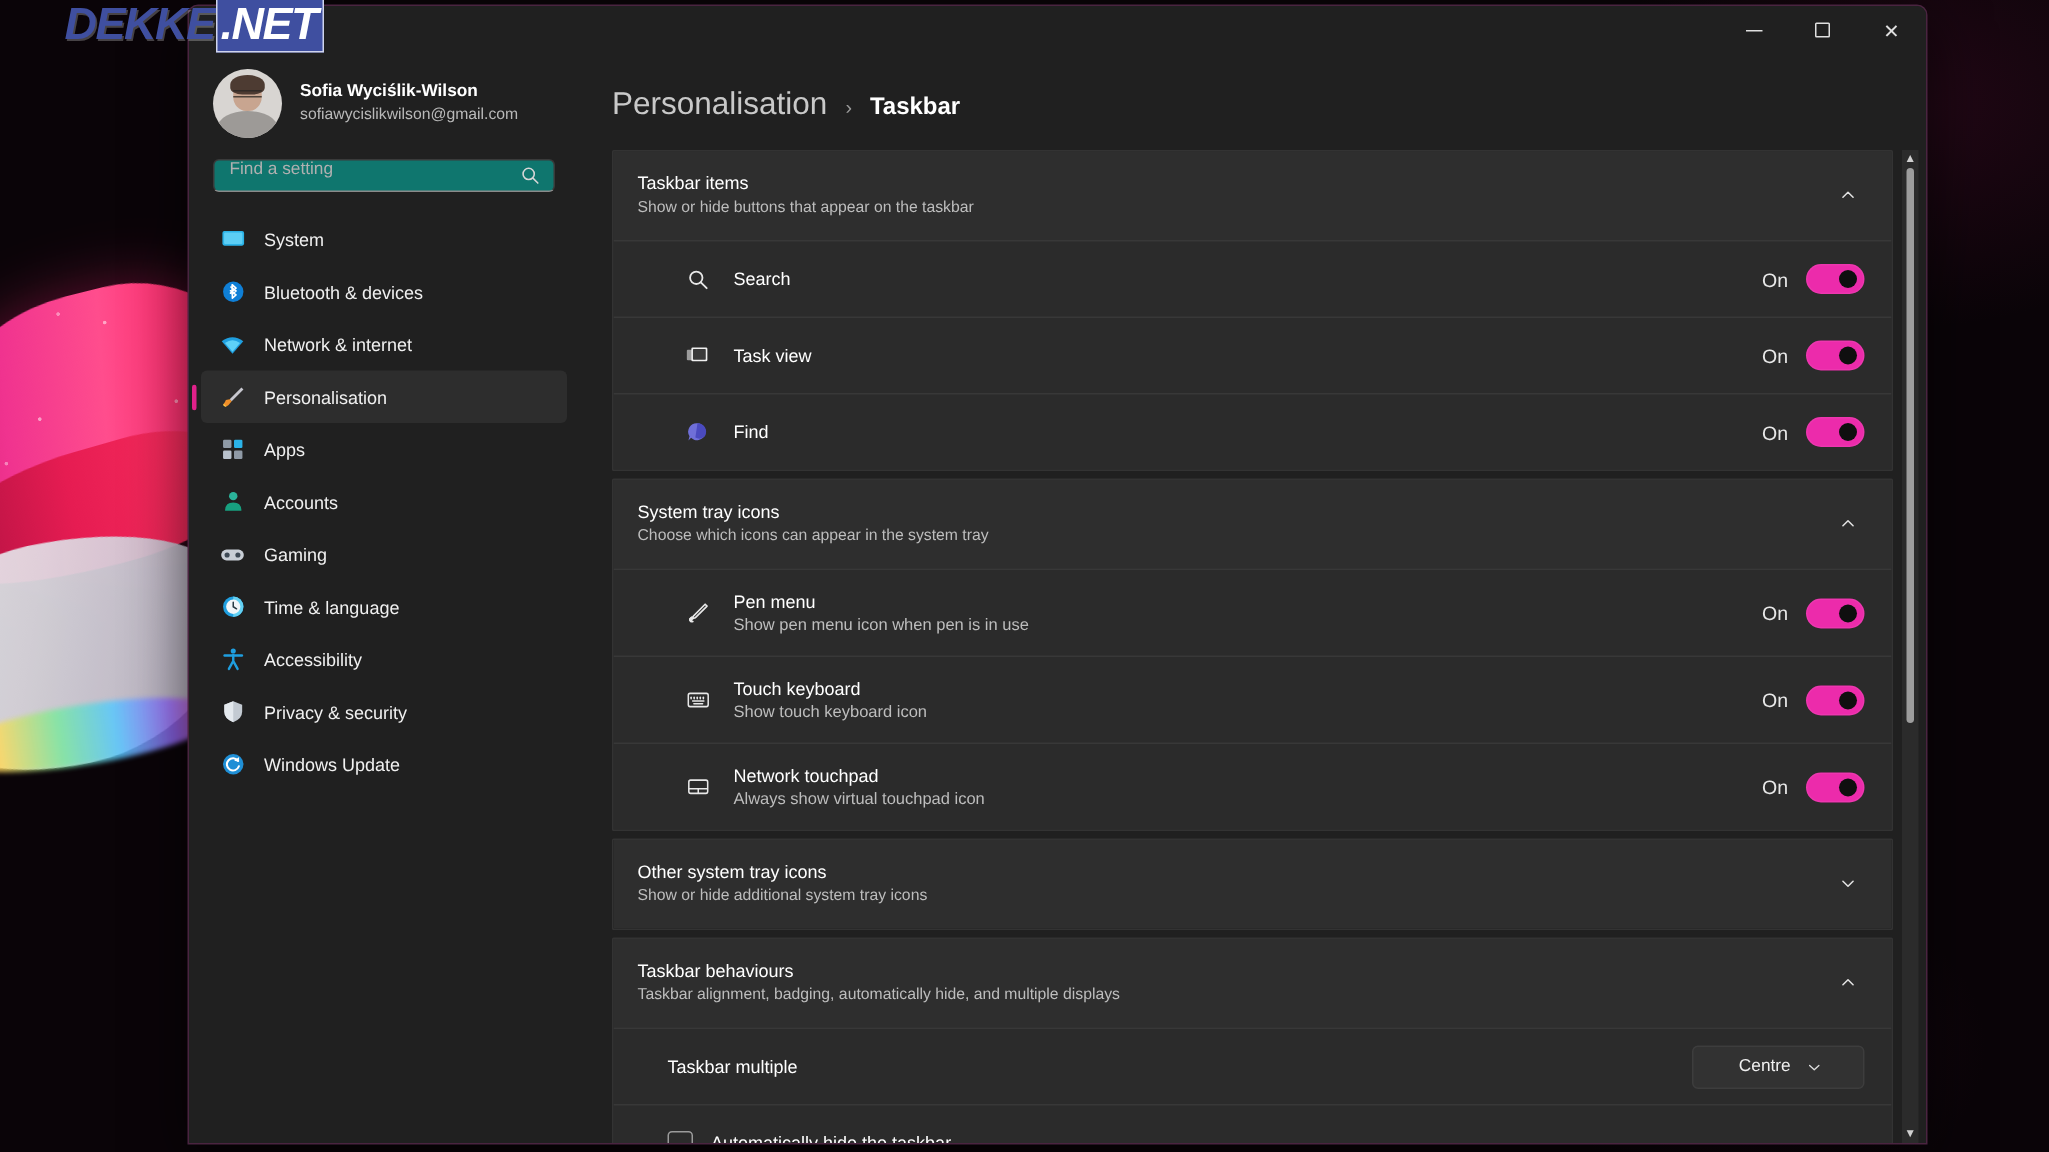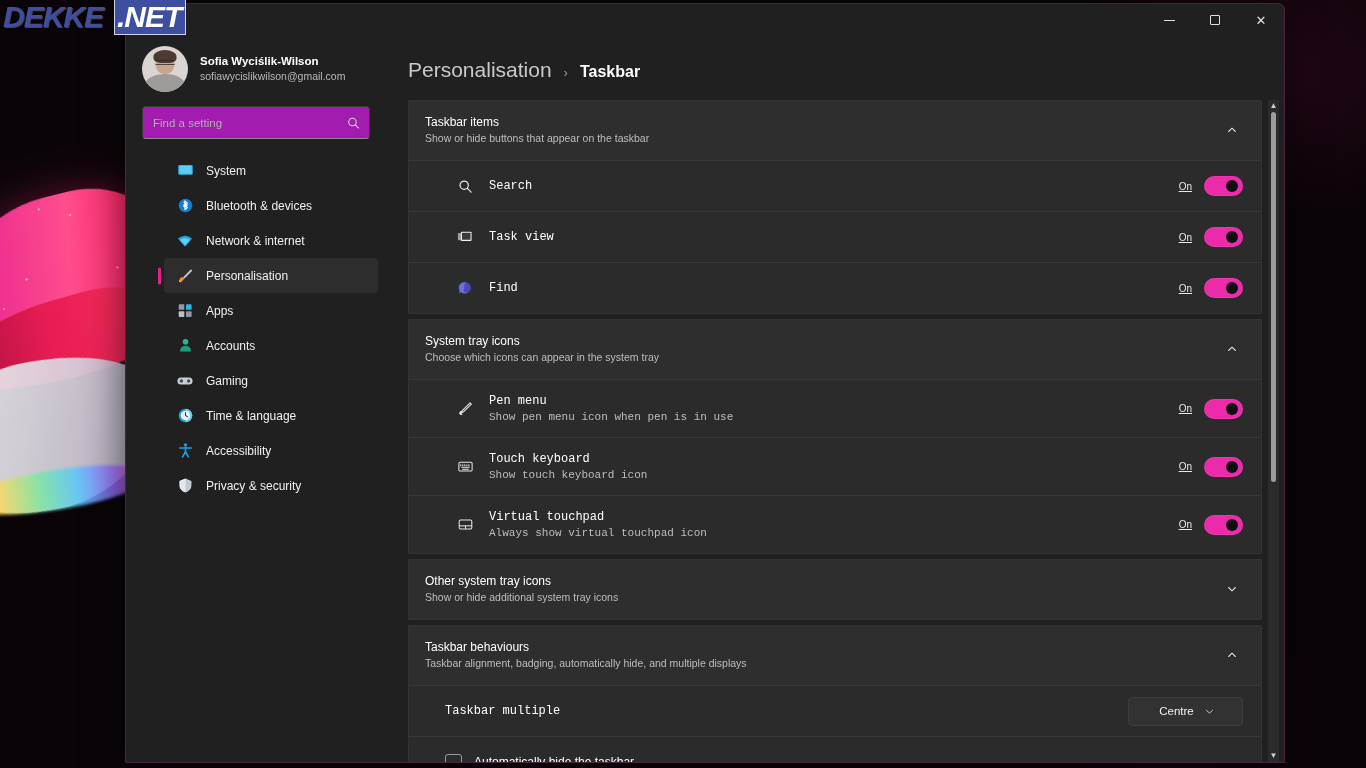--- a/index.html
+++ b/index.html
@@ -84,21 +84,21 @@
     display: flex; align-items: center;
     height: 34px;
     z-index: 50;
     font-family: "Liberation Sans", sans-serif;
     font-weight: bold;
     font-style: italic;
     font-size: 30px;
     letter-spacing: -1px;
     user-select: none;
   }
-  #wm-a { color: #3f4fa0; padding: 0 11px 0 3px; text-shadow: 1px 1px 0 rgba(255,255,255,.25); }
+  #wm-a { color: #3f4fa0; padding: 0 1px 0 3px; text-shadow: 1px 1px 0 rgba(255,255,255,.25); margin-left: 40px; }
   #wm-b {
     color: #ffffff;
     background: #3f4fa0;
     padding: 0 4px 0 2px;
     border: 1px solid #cfd4ec;
   }
 
   
   #settings-window {
     position: absolute;
@@ -189,45 +189,45 @@
     line-height: 15px; white-space: nowrap;
   }
   #account-email {
     font-size: 10.5px; color: #b9b9b9;
     line-height: 15px; white-space: nowrap;
   }
 
   #search-wrap { padding: 0 16px 14px 16px; }
   #search-box {
     position: relative;
-    height: 33px;
-    background: #a21caf;
+    height: 22px;
+    background: #0f766e;
     border: 1px solid #3a3a3a;
     border-bottom: 1px solid #8a8a8a;
     border-radius: 4px;
-    display: flex; align-items: center;
+    display: flex; align-items: flex-start;
   }
   #search-input {
     flex: 1;
     background: transparent;
     border: none; outline: none;
     color: #e2e2e2;
     font-family: "Liberation Sans", sans-serif;
     font-size: 11.5px;
     padding: 0 26px 0 10px;
   }
   #search-input::placeholder { color: #b0b0b0; }
   #search-icon {
     position: absolute; right: 9px; top: 50%;
     transform: translateY(-50%);
     color: #d6d6d6;
     display: flex;
   }
 
-  #nav { padding: 0 8px; overflow: hidden; margin-left: 30px; }
+  #nav { padding: 0 8px; overflow: hidden; }
   .nav-item {
     position: relative;
     display: flex; align-items: center;
     gap: 12px;
     height: 35px;
     padding: 0 10px 0 12px;
     border-radius: 4px;
     color: #f0f0f0;
     font-size: 12px;
     cursor: default;
@@ -300,26 +300,26 @@
     border-top: 1px solid #383838;
     background: #2b2b2b;
     cursor: default;
   }
   .row-ico {
     width: 20px; height: 20px; flex: 0 0 20px;
     margin-right: 14px;
     display: flex; align-items: center; justify-content: center;
     color: #e8e8e8;
   }
-  .row-text { flex: 1; min-width: 0; font-family: Liberation Mono, monospace; }
+  .row-text { flex: 1; min-width: 0; }
   .row-title { font-size: 12px; color: #ffffff; line-height: 16px; }
   .row-sub { font-size: 11px; color: #bdbdbd; line-height: 15px; margin-top: 1px; }
 
   .toggle-wrap { display: flex; align-items: center; gap: 12px; flex: 0 0 auto; }
-  .toggle-label { font-size: 10px; color: #e8e8e8; text-decoration: underline; }
+  .toggle-label { font-size: 13px; color: #e8e8e8; }
   .toggle {
     width: 39px; height: 20px;
     border-radius: 10px;
     background: #ec2bab;
     position: relative;
     cursor: default;
     box-shadow: inset 0 0 0 1px rgba(255,255,255,.06);
   }
   .toggle .knob {
     position: absolute; top: 4px; right: 5px;
@@ -540,20 +540,30 @@
         <div class="nav-item">
           <span class="nav-ico">
             <svg width="17" height="17" viewBox="0 0 20 20">
               <path d="M10 1.8 L17 4.6 V10 Q17 15.4 10 18.2 Q3 15.4 3 10 V4.6 Z" fill="#c3cad2"></path>
               <path d="M10 1.8 L3 4.6 V10 Q3 15.4 10 18.2 Z" fill="#e4e9ee"></path>
             </svg>
           </span>
           <span>Privacy &amp; security</span>
         </div>
 
+        <div class="nav-item">
+          <span class="nav-ico">
+            <svg width="17" height="17" viewBox="0 0 20 20">
+              <circle cx="10" cy="10" r="8" fill="#1f8fd6"></circle>
+              <path d="M13.8 7.4 A4.8 4.8 0 1 0 14.4 11.6" stroke="#ffffff" stroke-width="1.6" fill="none" stroke-linecap="round"></path>
+              <path d="M14.6 4.4 L14.3 8.1 L10.7 7.3 Z" fill="#ffffff"></path>
+            </svg>
+          </span>
+          <span>Windows Update</span>
+        </div>
 
       </div>
     </div>
 
     <div id="main">
 
       <div id="breadcrumb">
         <span id="bc-parent">Personalisation</span>
         <span id="bc-sep">›</span>
         <span id="bc-current">Taskbar</span>
@@ -690,21 +700,21 @@
 
           <div class="row tall">
             <span class="row-ico">
               <svg width="17" height="17" viewBox="0 0 20 20" fill="none" stroke="currentColor" stroke-width="1.2">
                 <rect x="2.6" y="4.8" width="14.8" height="10.4" rx="1.4"></rect>
                 <line x1="2.6" y1="11.6" x2="17.4" y2="11.6"></line>
                 <line x1="10" y1="11.6" x2="10" y2="15.2"></line>
               </svg>
             </span>
             <div class="row-text">
-              <div class="row-title">Virtual touchpad</div>
+              <div class="row-title">Network touchpad</div>
               <div class="row-sub">Always show virtual touchpad icon</div>
             </div>
             <div class="toggle-wrap">
               <span class="toggle-label">On</span>
               <div class="toggle">
                   <span class="knob"></span>
                 </div>
             </div>
           </div>
         </div>

